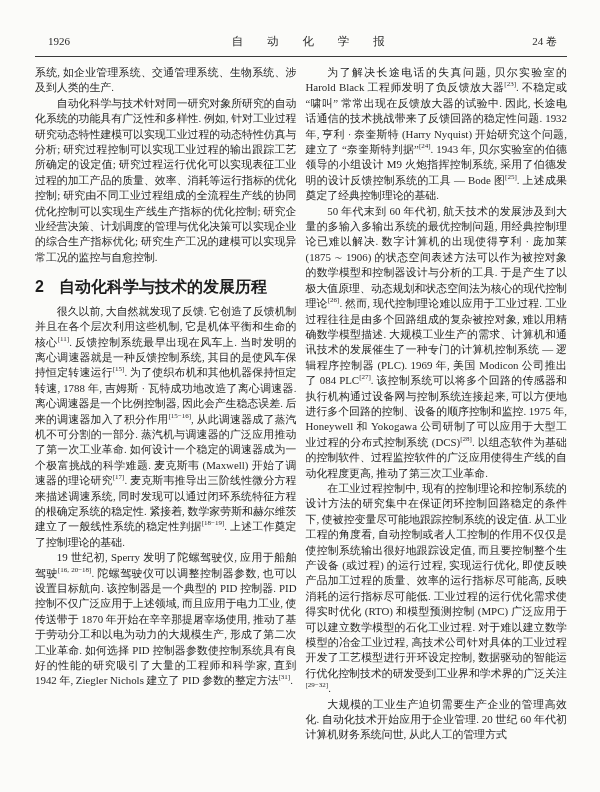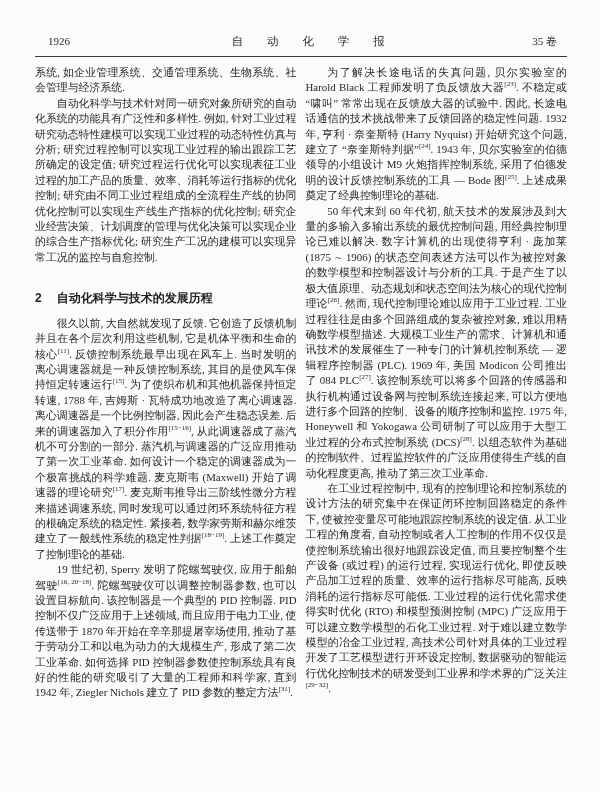--- a/index.html
+++ b/index.html
@@ -63,46 +63,47 @@
   }
   sup.ref {
     font-size: 7px;
     line-height: 0;
     vertical-align: super;
     letter-spacing: 0;
   }
   .sec-heading {
     font-family: "Liberation Sans", "DejaVu Sans", sans-serif;
     font-weight: bold;
-    font-size: 12px;
-    margin: 26px 0 9px 0;
+    font-size: 16px;
+    margin: 14px 0 9px 0;
     text-align: left;
     color: #1e1e1e;
   }
   .sec-num {
     margin-right: 15px;
   }
 </style>
 </head>
 <body>
 
 <div class="page">
   <div class="header">
     <span class="page-num">1926</span>
     <span class="journal-title">自 动 化 学 报</span>
-    <span class="volume">35 卷</span>
+    <span class="volume">24 卷</span>
   </div>
   <hr class="header-rule">
   <div class="columns">
     <div class="col">
-        <p class="para">系统, 如企业管理系统、交通管理系统、生物系统、社会管理与经济系统.</p>
+        <p class="para">系统, 如企业管理系统、交通管理系统、生物系统、涉及到人类的生产.</p>
         <p class="para indent">自动化科学与技术针对同一研究对象所研究的自动化系统的功能具有广泛性和多样性. 例如, 针对工业过程研究动态特性建模可以实现工业过程的动态特性仿真与分析; 研究过程控制可以实现工业过程的输出跟踪工艺所确定的设定值; 研究过程运行优化可以实现表征工业过程的加工产品的质量、效率、消耗等运行指标的优化控制; 研究由不同工业过程组成的全流程生产线的协同优化控制可以实现生产线生产指标的优化控制; 研究企业经营决策、计划调度的管理与优化决策可以实现企业的综合生产指标优化; 研究生产工况的建模可以实现异常工况的监控与自愈控制.</p>
         <div class="sec-heading"><span class="sec-num">2</span><span>自动化科学与技术的发展历程</span></div>
         <p class="para indent">很久以前, 大自然就发现了反馈. 它创造了反馈机制并且在各个层次利用这些机制, 它是机体平衡和生命的核心<sup class="ref">[11]</sup>. 反馈控制系统最早出现在风车上. 当时发明的离心调速器就是一种反馈控制系统, 其目的是使风车保持恒定转速运行<sup class="ref">[15]</sup>. 为了使织布机和其他机器保持恒定转速, 1788 年, 吉姆斯 · 瓦特成功地改造了离心调速器. 离心调速器是一个比例控制器, 因此会产生稳态误差. 后来的调速器加入了积分作用<sup class="ref">[15−16]</sup>, 从此调速器成了蒸汽机不可分割的一部分. 蒸汽机与调速器的广泛应用推动了第一次工业革命. 如何设计一个稳定的调速器成为一个极富挑战的科学难题. 麦克斯韦 (Maxwell) 开始了调速器的理论研究<sup class="ref">[17]</sup>. 麦克斯韦推导出三阶线性微分方程来描述调速系统, 同时发现可以通过闭环系统特征方程的根确定系统的稳定性. 紧接着, 数学家劳斯和赫尔维茨建立了一般线性系统的稳定性判据<sup class="ref">[18−19]</sup>. 上述工作奠定了控制理论的基础.</p>
         <p class="para indent">19 世纪初, Sperry 发明了陀螺驾驶仪, 应用于船舶驾驶<sup class="ref">[16, 20−18]</sup>. 陀螺驾驶仪可以调整控制器参数, 也可以设置目标航向. 该控制器是一个典型的 PID 控制器. PID 控制不仅广泛应用于上述领域, 而且应用于电力工业, 使传送带于 1870 年开始在辛辛那提屠宰场使用, 推动了基于劳动分工和以电为动力的大规模生产, 形成了第二次工业革命. 如何选择 PID 控制器参数使控制系统具有良好的性能的研究吸引了大量的工程师和科学家, 直到 1942 年, Ziegler Nichols 建立了 PID 参数的整定方法<sup class="ref">[31]</sup>.</p>
       </div>
     <div class="col">
         <p class="para indent">为了解决长途电话的失真问题, 贝尔实验室的 Harold Black 工程师发明了负反馈放大器<sup class="ref">[23]</sup>. 不稳定或 “啸叫” 常常出现在反馈放大器的试验中. 因此, 长途电话通信的技术挑战带来了反馈回路的稳定性问题. 1932 年, 亨利 · 奈奎斯特 (Harry Nyquist) 开始研究这个问题, 建立了 “奈奎斯特判据”<sup class="ref">[24]</sup>. 1943 年, 贝尔实验室的伯德领导的小组设计 M9 火炮指挥控制系统, 采用了伯德发明的设计反馈控制系统的工具 — Bode 图<sup class="ref">[25]</sup>. 上述成果奠定了经典控制理论的基础.</p>
         <p class="para indent">50 年代末到 60 年代初, 航天技术的发展涉及到大量的多输入多输出系统的最优控制问题, 用经典控制理论已难以解决. 数字计算机的出现使得亨利 · 庞加莱 (1875 ∼ 1906) 的状态空间表述方法可以作为被控对象的数学模型和控制器设计与分析的工具. 于是产生了以极大值原理、动态规划和状态空间法为核心的现代控制理论<sup class="ref">[26]</sup>. 然而, 现代控制理论难以应用于工业过程. 工业过程往往是由多个回路组成的复杂被控对象, 难以用精确数学模型描述. 大规模工业生产的需求、计算机和通讯技术的发展催生了一种专门的计算机控制系统 — 逻辑程序控制器 (PLC). 1969 年, 美国 Modicon 公司推出了 084 PLC<sup class="ref">[27]</sup>. 该控制系统可以将多个回路的传感器和执行机构通过设备网与控制系统连接起来, 可以方便地进行多个回路的控制、设备的顺序控制和监控. 1975 年, Honeywell 和 Yokogawa 公司研制了可以应用于大型工业过程的分布式控制系统 (DCS)<sup class="ref">[28]</sup>. 以组态软件为基础的控制软件、过程监控软件的广泛应用使得生产线的自动化程度更高, 推动了第三次工业革命.</p>
         <p class="para indent">在工业过程控制中, 现有的控制理论和控制系统的设计方法的研究集中在保证闭环控制回路稳定的条件下, 使被控变量尽可能地跟踪控制系统的设定值. 从工业工程的角度看, 自动控制或者人工控制的作用不仅仅是使控制系统输出很好地跟踪设定值, 而且要控制整个生产设备 (或过程) 的运行过程, 实现运行优化, 即使反映产品加工过程的质量、效率的运行指标尽可能高, 反映消耗的运行指标尽可能低. 工业过程的运行优化需求使得实时优化 (RTO) 和模型预测控制 (MPC) 广泛应用于可以建立数学模型的石化工业过程. 对于难以建立数学模型的冶金工业过程, 高技术公司针对具体的工业过程开发了工艺模型进行开环设定控制, 数据驱动的智能运行优化控制技术的研发受到工业界和学术界的广泛关注<sup class="ref">[29−32]</sup>.</p>
+        <p class="para indent">大规模的工业生产迫切需要生产企业的管理高效化. 自动化技术开始应用于企业管理. 20 世纪 60 年代初计算机财务系统问世, 从此人工的管理方式</p>
       </div>
   </div>
 </div>
 
 </body></html>

